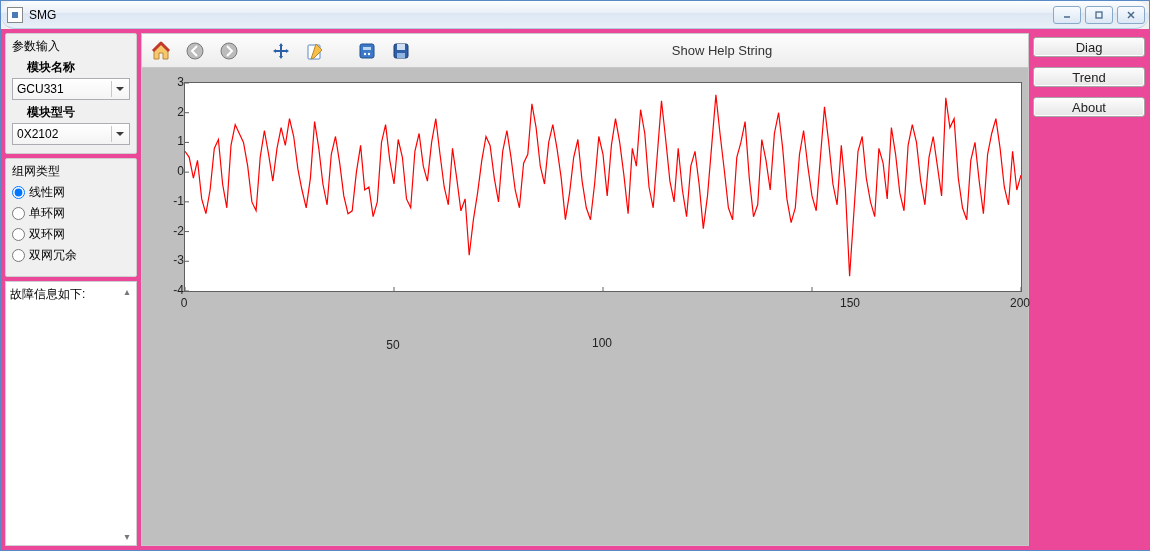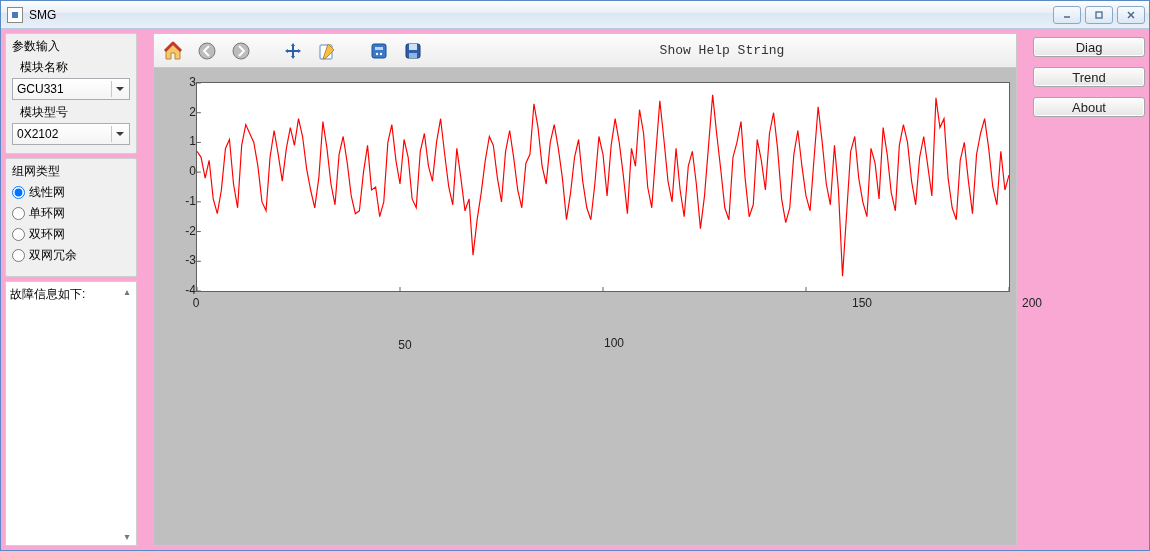--- a/index.html
+++ b/index.html
@@ -16,51 +16,52 @@
     border: 1px solid #5a8ac6;
     background: #f0f0f0;
     display: flex; flex-direction: column;
   }
   .titlebar {
     height: 28px;
     background: linear-gradient(#fdfefe, #e8eff7 45%, #dde7f3 46%, #e8f0f8);
     border-bottom: 1px solid #b8c8de;
     display: flex; align-items: center;
     padding: 0 4px;
+    border-radius: 14px;
   }
   .titlebar .app-icon {
     width: 16px; height: 16px; margin: 0 6px 0 2px;
     background: #fff; border: 1px solid #888;
     display: flex; align-items: center; justify-content: center;
   }
   .titlebar .app-icon::before { content:""; width:6px; height:6px; background:#4a7ab8; }
   .titlebar .spacer { flex:1; }
   .win-btns { display:flex; gap:4px; }
   .win-btn {
     width:28px; height:18px;
     border:1px solid #8aa8c8; border-radius:3px;
     background: linear-gradient(#f8fbfe,#dce8f5);
     display:flex; align-items:center; justify-content:center;
     color:#4a6a8a; font-size:10px;
   }
   .win-btn svg { width:10px; height:10px; }
 
   .client {
-    flex:1; display:flex; padding:4px; gap:16px;
-    background:#f9a8d4;
+    flex:1; display:flex; padding:4px; gap:4px;
+    background:#ec4899;
   }
   .left-pane {
     width:132px; display:flex; flex-direction:column; gap:4px;
   }
   .group {
     border:1px solid #cfcfcf; background:#f0f0f0;
     border-radius:2px; padding:6px 6px 8px 6px;
   }
   .group .legend { font-size:12px; margin:-2px 0 4px 0; }
-  .label { margin:4px 0 2px 8px; }
+  .label { margin:4px 0 2px 15px;font-weight:bold; }
   .combo {
     height:22px; border:1px solid #abadb3;
     background:linear-gradient(#fff,#f4f4f4);
     display:flex; align-items:center; padding:0 4px;
     border-radius:0; position:relative;
   }
   .combo .arrow {
     position:absolute; right:2px; top:2px; bottom:2px; width:16px;
     border-left:1px solid #c8c8c8;
     display:flex; align-items:center; justify-content:center;
@@ -82,21 +83,21 @@
   .faultbox .scroll-arrow.up { top:2px; }
   .faultbox .scroll-arrow.down { bottom:2px; }
 
   .center-pane {
     flex:1; border:1px solid #c8c8c8; background:#bfbfbf;
     display:flex; flex-direction:column;
   }
   .toolbar {
     height:34px; background:linear-gradient(#fdfdfd,#ececec);
     border-bottom:1px solid #c8c8c8;
-    display:flex; align-items:center; padding:0 6px; gap:8px;font-family:Liberation Mono, monospace;
+    display:flex; align-items:center; padding:0 6px; gap:8px;
   }
   .tb-btn {
     width:26px; height:26px; display:flex; align-items:center; justify-content:center;
     border-radius:3px;
   }
   .help-string { flex:1; text-align:center; color:#333; font-size:13px; }
 
   .plot-area {
     flex:1; position:relative; background:#bfbfbf;
   }

